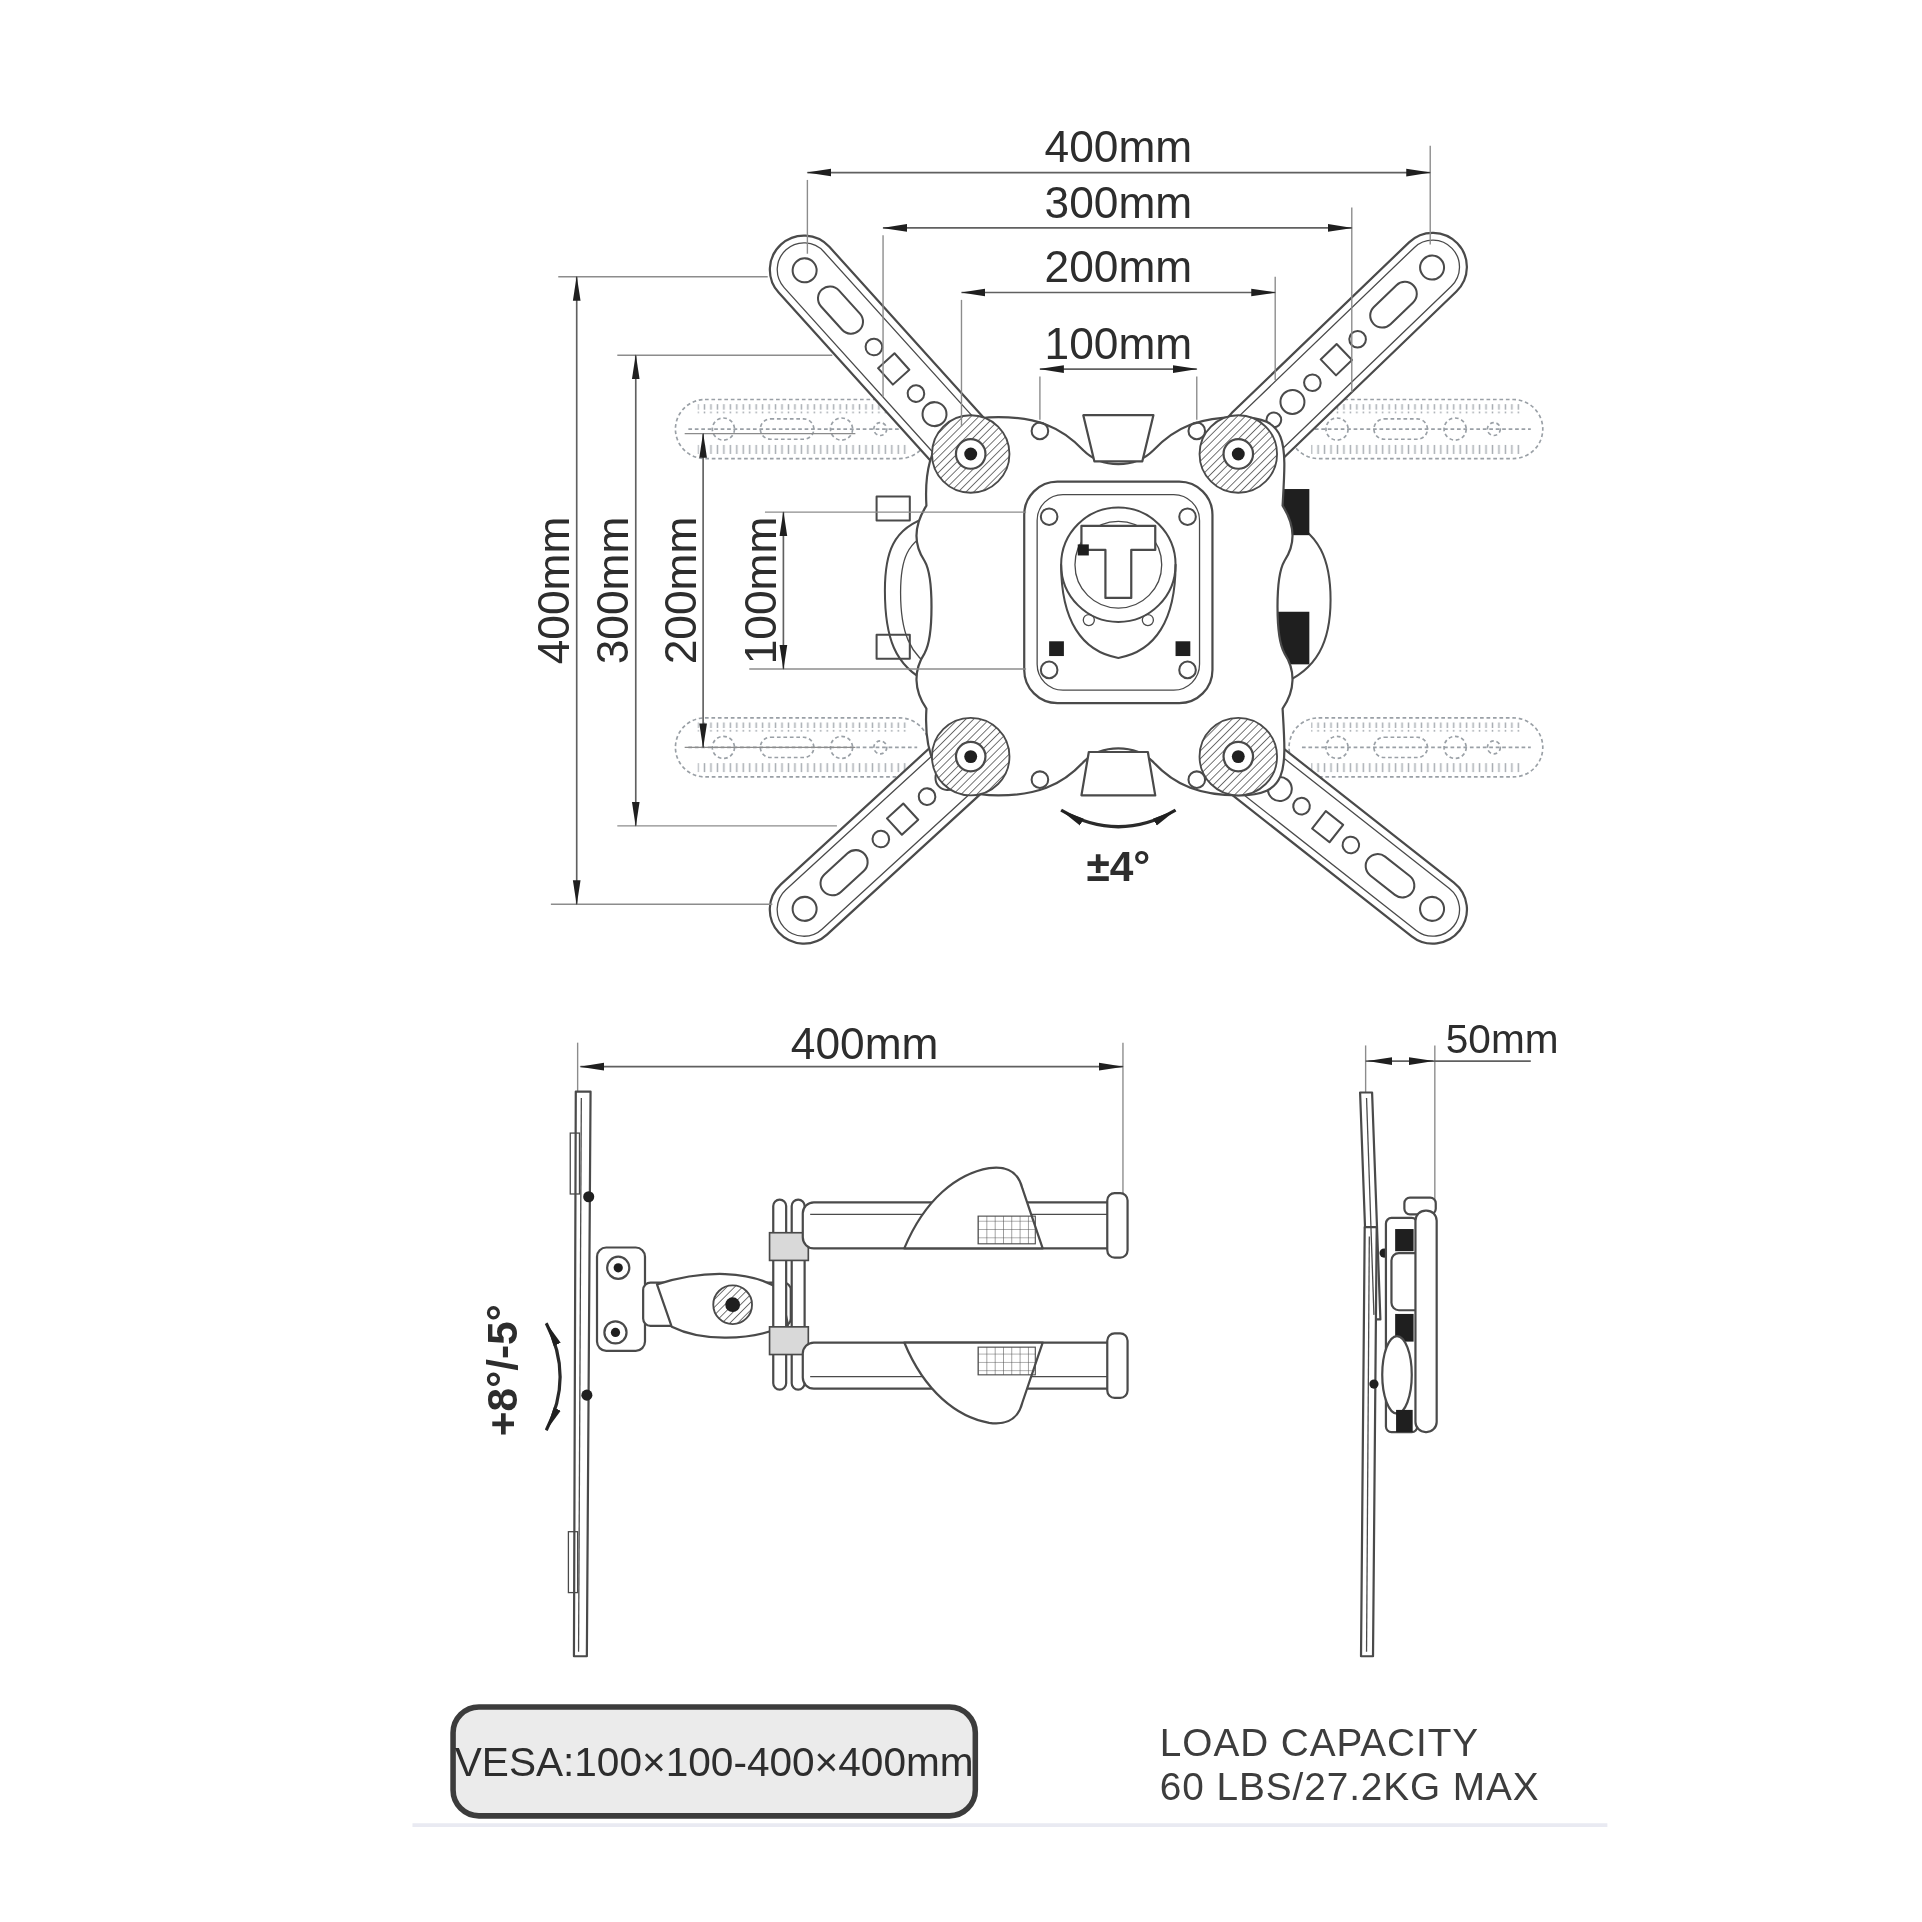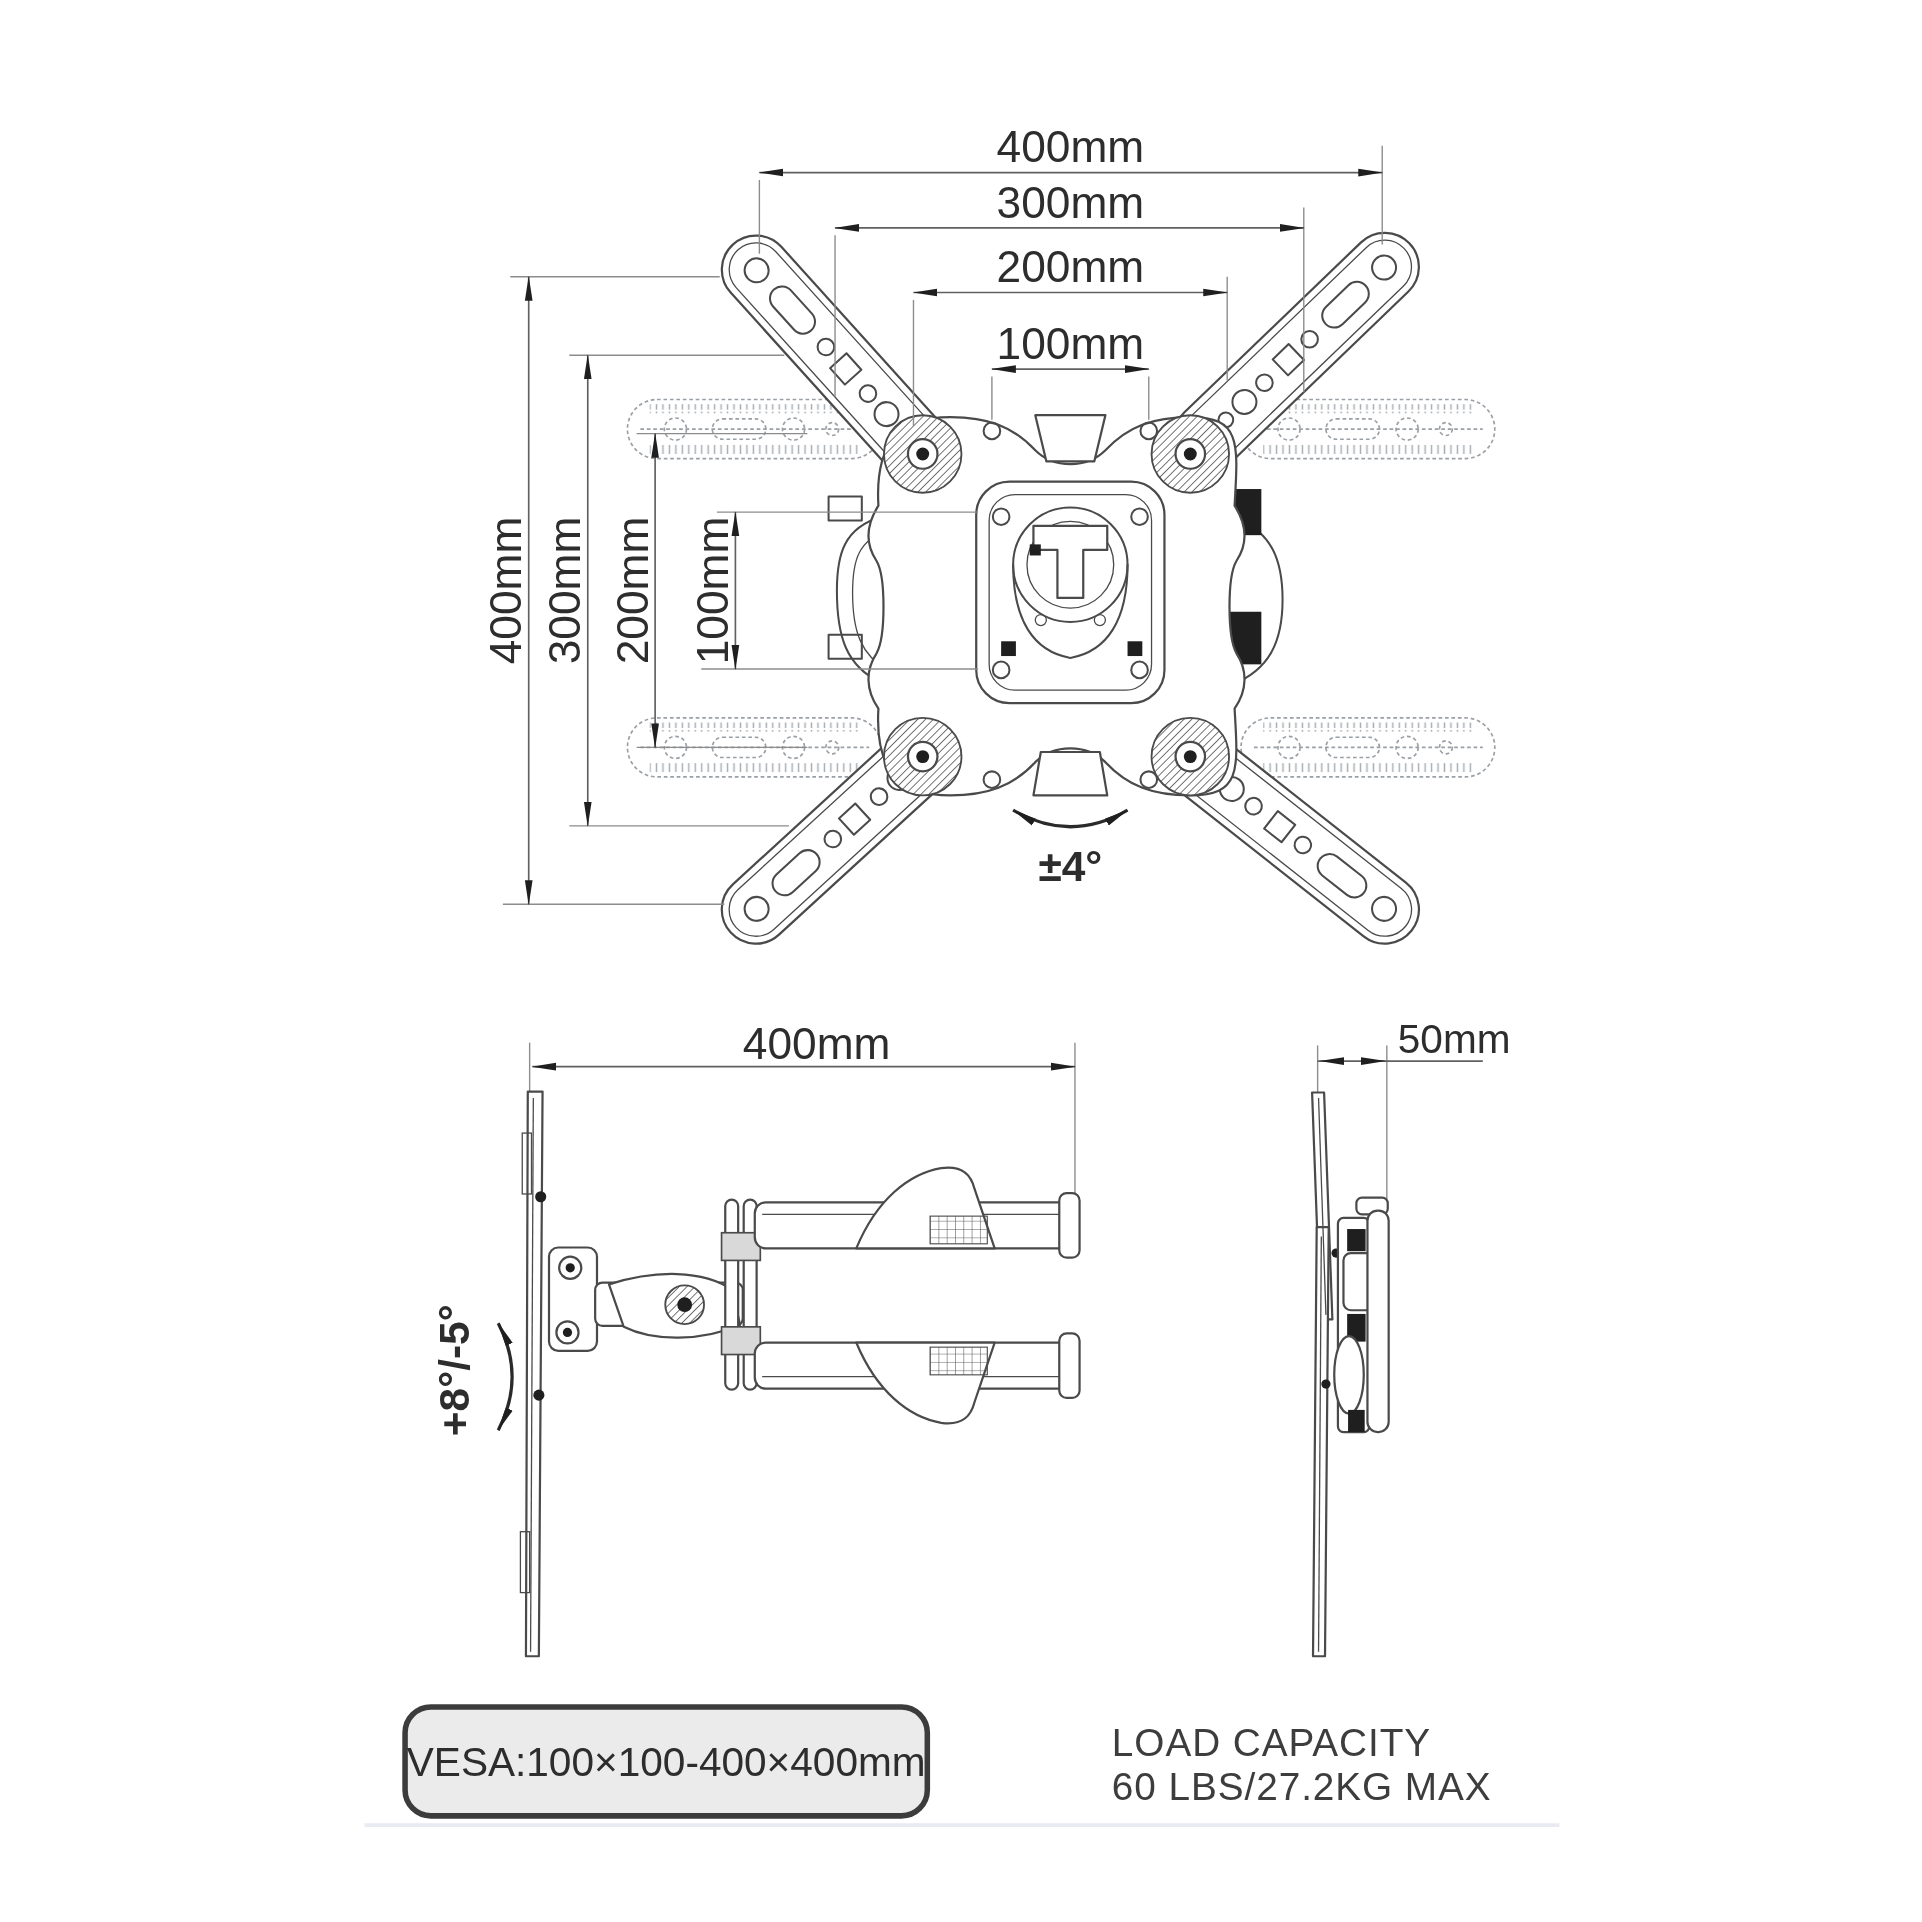--- a/index.html
+++ b/index.html
@@ -2,21 +2,21 @@
 <html style="--line: #4a4a4a; --dark: #1f1f1f; --dim: #606060; --ext: #8c8c8c; --ghost: #9aa0a6; --text: #2d2d2d; --badge_fill: #ebebeb; --badge_border: #3c3c3c; --divider: #e9eaf2; --background: #ffffff;font-size:14.8px"><head>
 <meta charset="utf-8">
 <style>
   :root{
     --line:#4a4a4a; --dark:#1f1f1f; --dim:#606060; --ext:#8c8c8c;
     --ghost:#9aa0a6; --text:#2d2d2d; --badge_fill:#ebebeb; --badge_border:#3c3c3c;
     --divider:#e9eaf2; --background:#ffffff;
   }
   html,body{margin:0;padding:0;background:var(--background);}
   .stage{position:relative;width:1726px;height:1922px;background:var(--background);overflow:hidden;
-         font-family:"Liberation Sans", sans-serif;}
+         font-family:"Liberation Sans", sans-serif;margin-left:48px;}
   svg{position:absolute;left:0;top:0;}
   .ln   {stroke:var(--line); fill:none; stroke-width:2.2; stroke-linejoin:round; stroke-linecap:round;}
   .lnf  {stroke:var(--line); fill:#ffffff; stroke-width:2.4; stroke-linejoin:round;}
   .lnt  {stroke:var(--line); fill:none; stroke-width:1.4;}
   .dkf  {fill:var(--dark); stroke:none;}
   .gry  {fill:#d9d9d9; stroke:var(--line); stroke-width:1.8;}
   .dim  {stroke:var(--dim); fill:none; stroke-width:1.8;}
   .ext  {stroke:var(--ext); fill:none; stroke-width:1.5;}
   .ghost{stroke:var(--ghost); fill:none; stroke-width:1.8; stroke-dasharray:4 3;}
   .ghostf{stroke:var(--ghost); fill:#ffffff; stroke-width:1.8; stroke-dasharray:4 3;}

